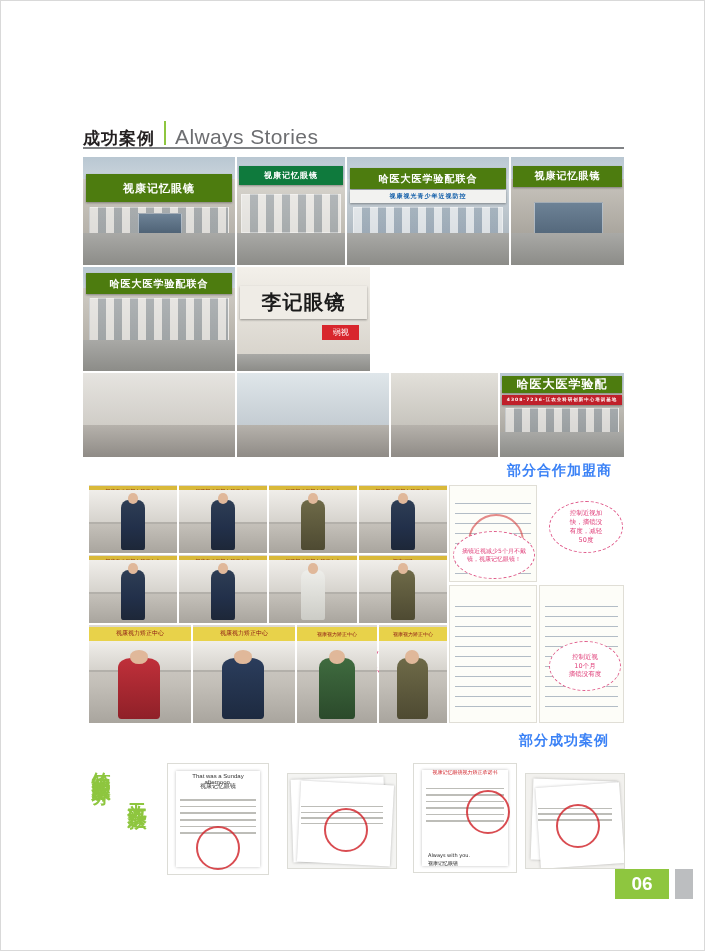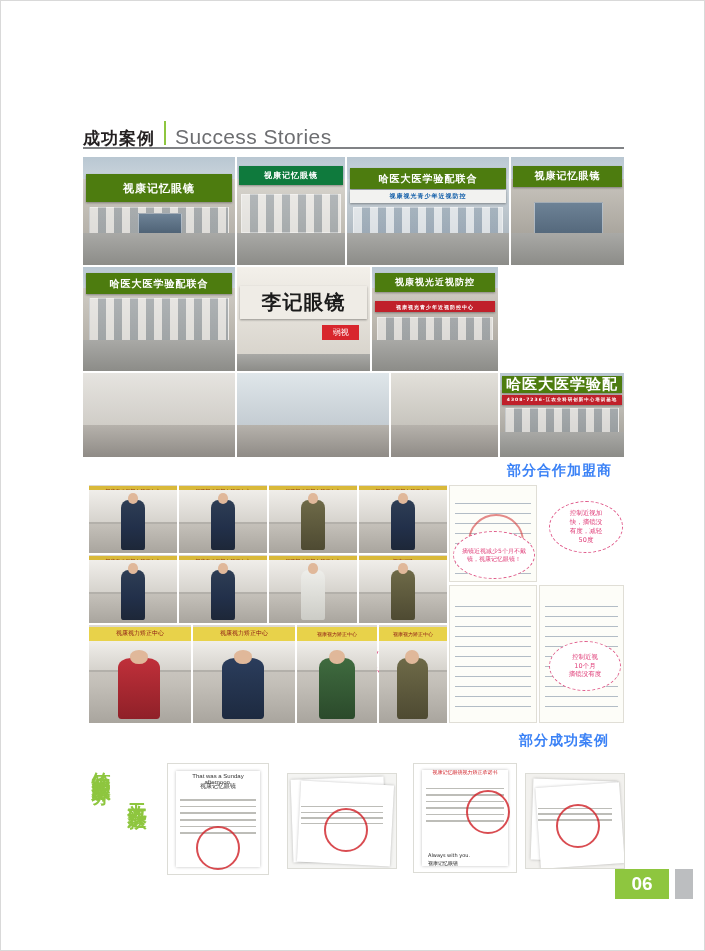--- a/index.html
+++ b/index.html
@@ -332,21 +332,21 @@
   }
 </style>
 </head>
 <body>
 
 <div class="page">
 
   <div class="header">
     <span class="header-cn">成功案例</span>
     <span class="header-divider"></span>
-    <span class="header-en">Success Stories</span>
+    <span class="header-en">Always Stories</span>
   </div>
   <div class="header-rule"></div>
 
   <div class="tile" style="left:82px;top:156px;width:152px;height:108px;">
     <div class="sky"></div>
     <div class="building"></div>
     <div class="sign" style="font-size:11px;">视康记忆眼镜</div>
     <div class="windows"></div>
     <div class="door"></div>
     <div class="ground"></div>
@@ -385,28 +385,20 @@
     <div class="ground"></div>
   </div>
 
   <div class="tile" style="left:236px;top:266px;width:133px;height:104px;background:#efece6;">
     <div class="building" style="top:0;bottom:12%;background:linear-gradient(180deg,#f3f0ea 0%,#d7d3cb 100%);"></div>
     <div class="sign white" style="font-size:20px;top:18%;height:32%;font-weight:bold;color:#1b1b1b;background:#efece6;">李记眼镜</div>
     <div style="position:absolute;left:64%;top:56%;width:28%;height:14%;background:#d8262d;color:#fff;font-size:8px;display:flex;align-items:center;justify-content:center;font-family:'DejaVu Sans',sans-serif;">弱视</div>
     <div class="ground" style="height:16%;"></div>
   </div>
 
-  <div class="tile" style="left:371px;top:266px;width:126px;height:104px;">
-    <div class="sky"></div>
-    <div class="building" style="background:linear-gradient(180deg,#cfcac2 0%,#b0aba3 100%);"></div>
-    <div class="sign" style="font-size:9px;top:6%;height:18%;">视康视光近视防控</div>
-    <div class="sign red" style="font-size:5px;top:33%;height:10%;">视康视光青少年近视防控中心</div>
-    <div class="windows" style="top:48%;bottom:20%;"></div>
-    <div class="ground"></div>
-  </div>
 
 
   <div class="tile interior" style="left:82px;top:372px;width:152px;height:84px;">
     <div class="building"></div>
     <div class="people"></div>
     <div class="ground"></div>
   </div>
 
   <div class="tile interior" style="left:236px;top:372px;width:152px;height:84px;">
     <div class="building" style="background:linear-gradient(180deg,#dfe6ea 0%,#c3cbd1 100%);"></div>
@@ -416,21 +408,21 @@
 
   <div class="tile interior" style="left:390px;top:372px;width:107px;height:84px;">
     <div class="building" style="background:linear-gradient(180deg,#e2e0da 0%,#c6c3bc 100%);"></div>
     <div class="people"></div>
     <div class="ground"></div>
   </div>
 
   <div class="tile" style="left:499px;top:372px;width:124px;height:84px;">
     <div class="sky"></div>
     <div class="building" style="background:linear-gradient(180deg,#cbc8c1 0%,#a9a69f 100%);"></div>
-    <div class="sign" style="font-size:15px;top:4%;height:20%;">哈医大医学验配</div>
+    <div class="sign" style="font-size:12px;top:4%;height:20%;">哈医大医学验配</div>
     <div class="sign red" style="font-size:4.5px;top:26%;height:12%;">4308-7236-江农业科研创新中心培训基地</div>
     <div class="windows" style="top:42%;bottom:20%;"></div>
     <div class="ground"></div>
   </div>
 
   <div class="caption" style="left:506px;top:461px;">部分合作加盟商</div>
 
   <div class="tile portrait" style="left:88px;top:484px;width:88px;height:68px;">
     <div class="banner">视康青少年视力矫正中心</div>
     <div class="cabinet"></div>

